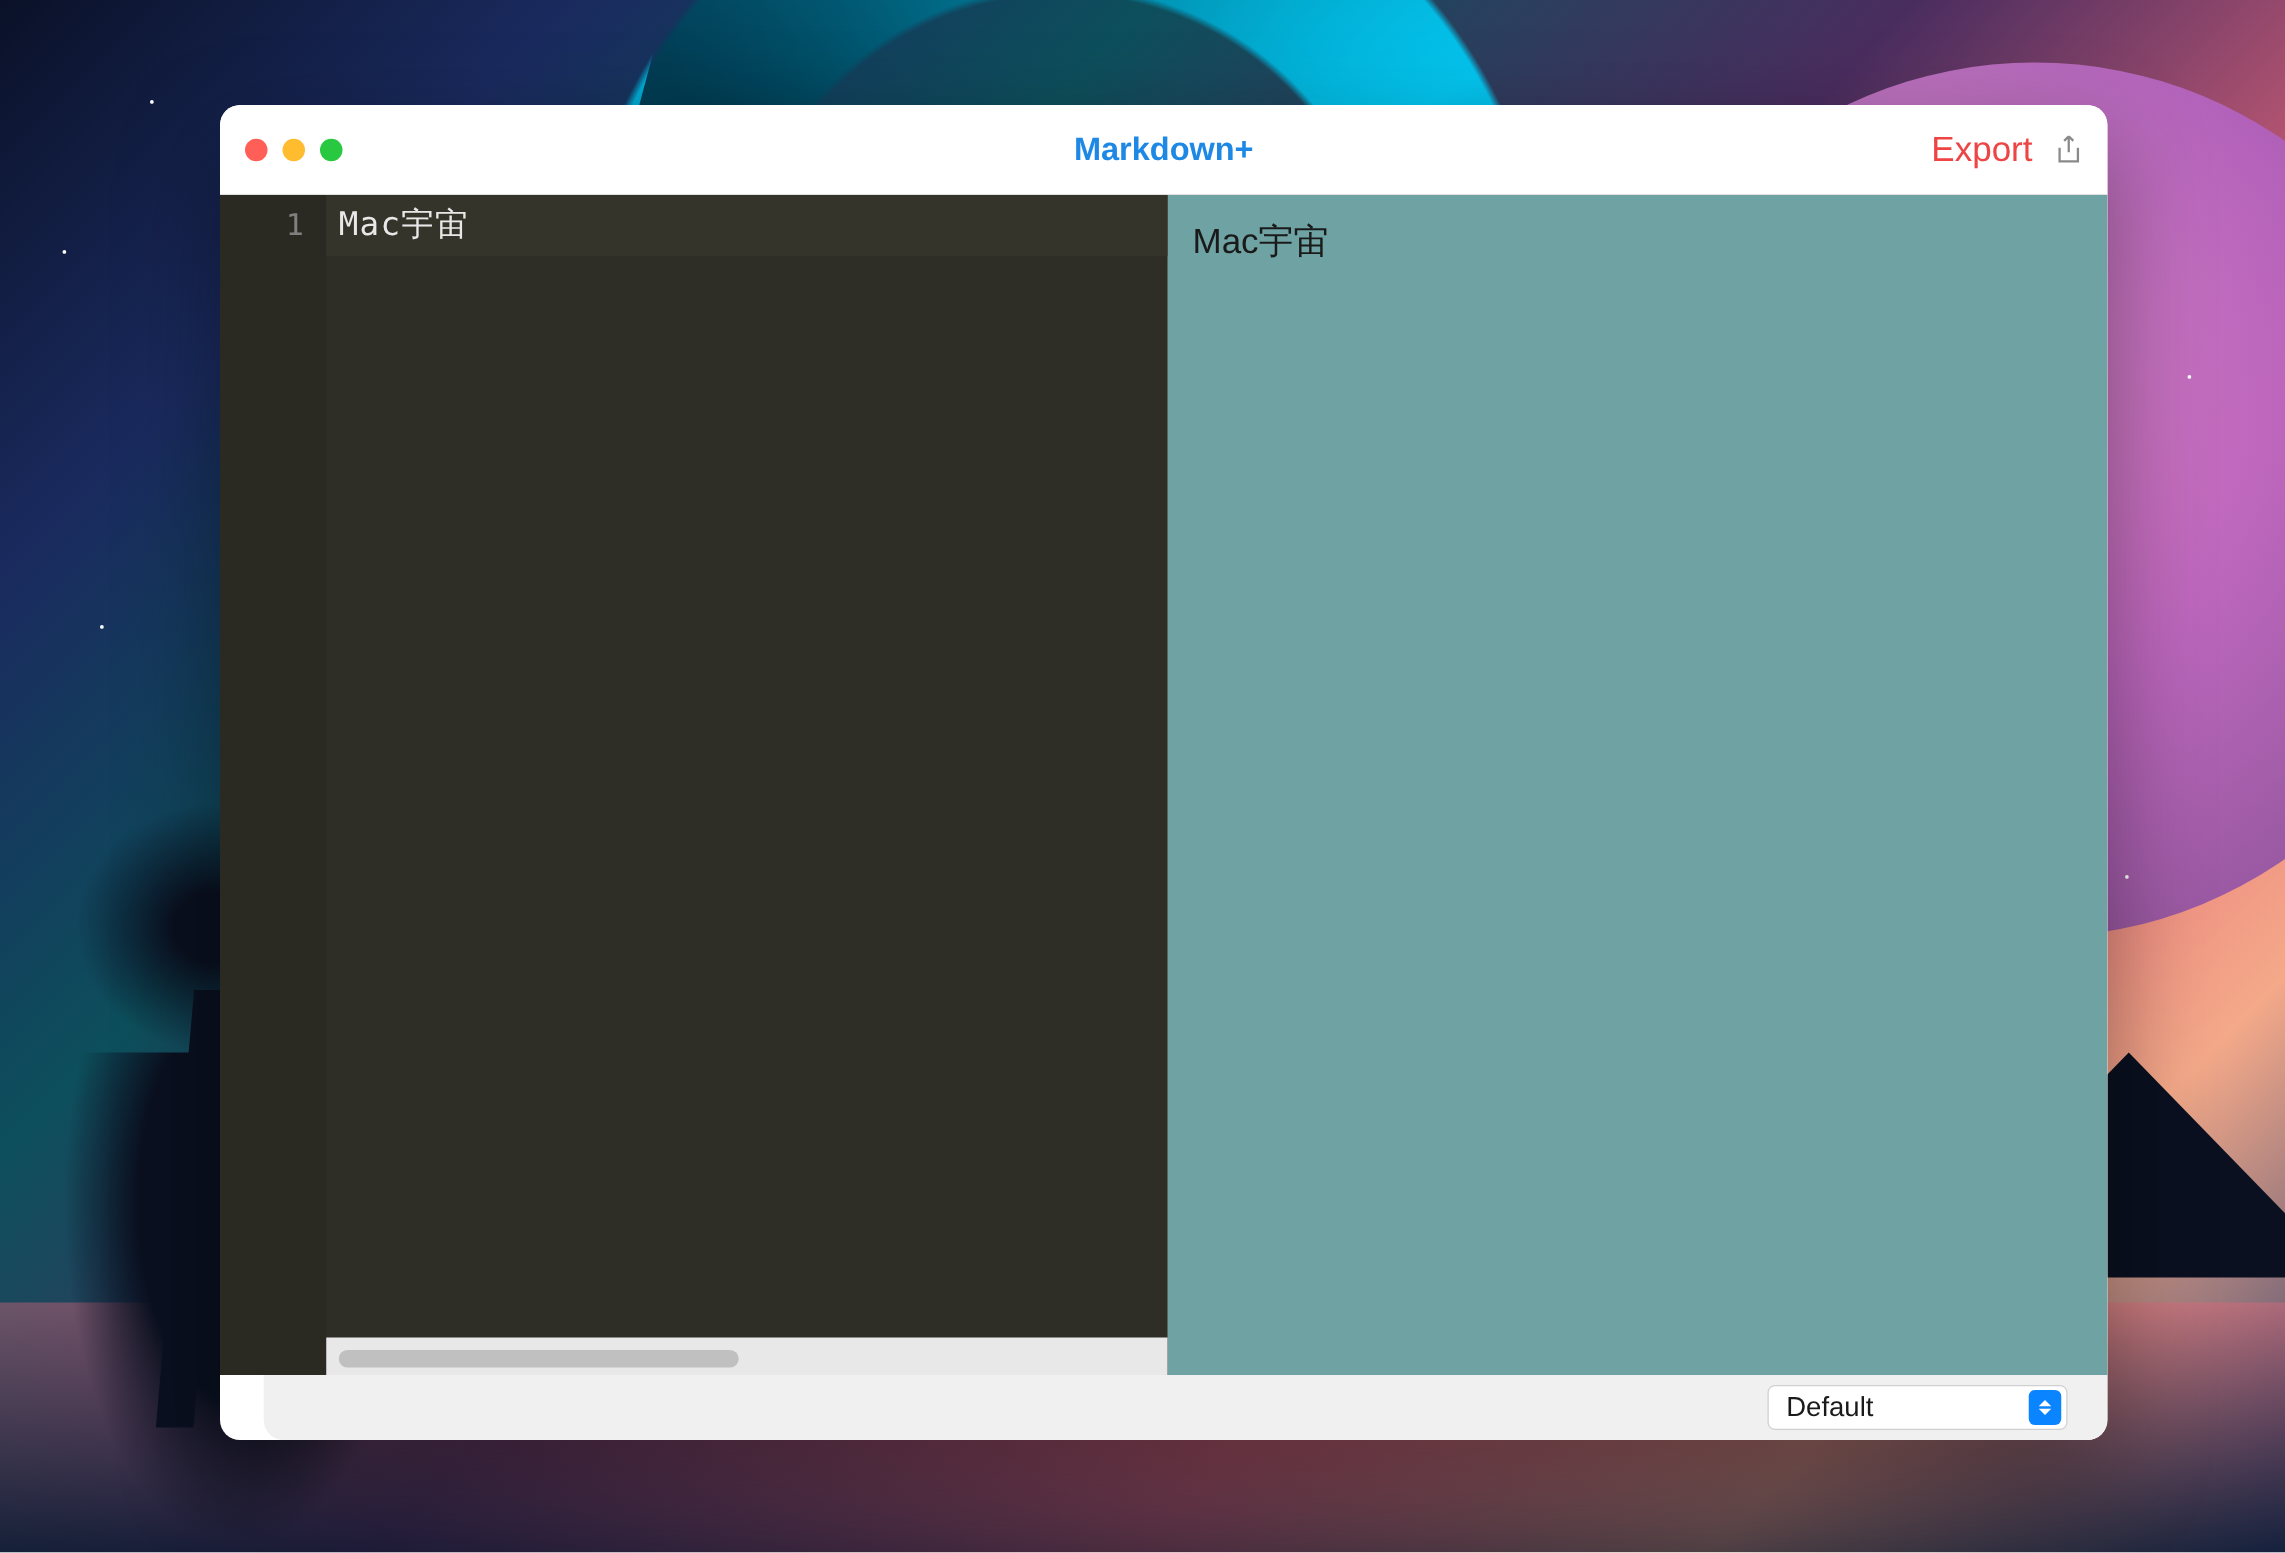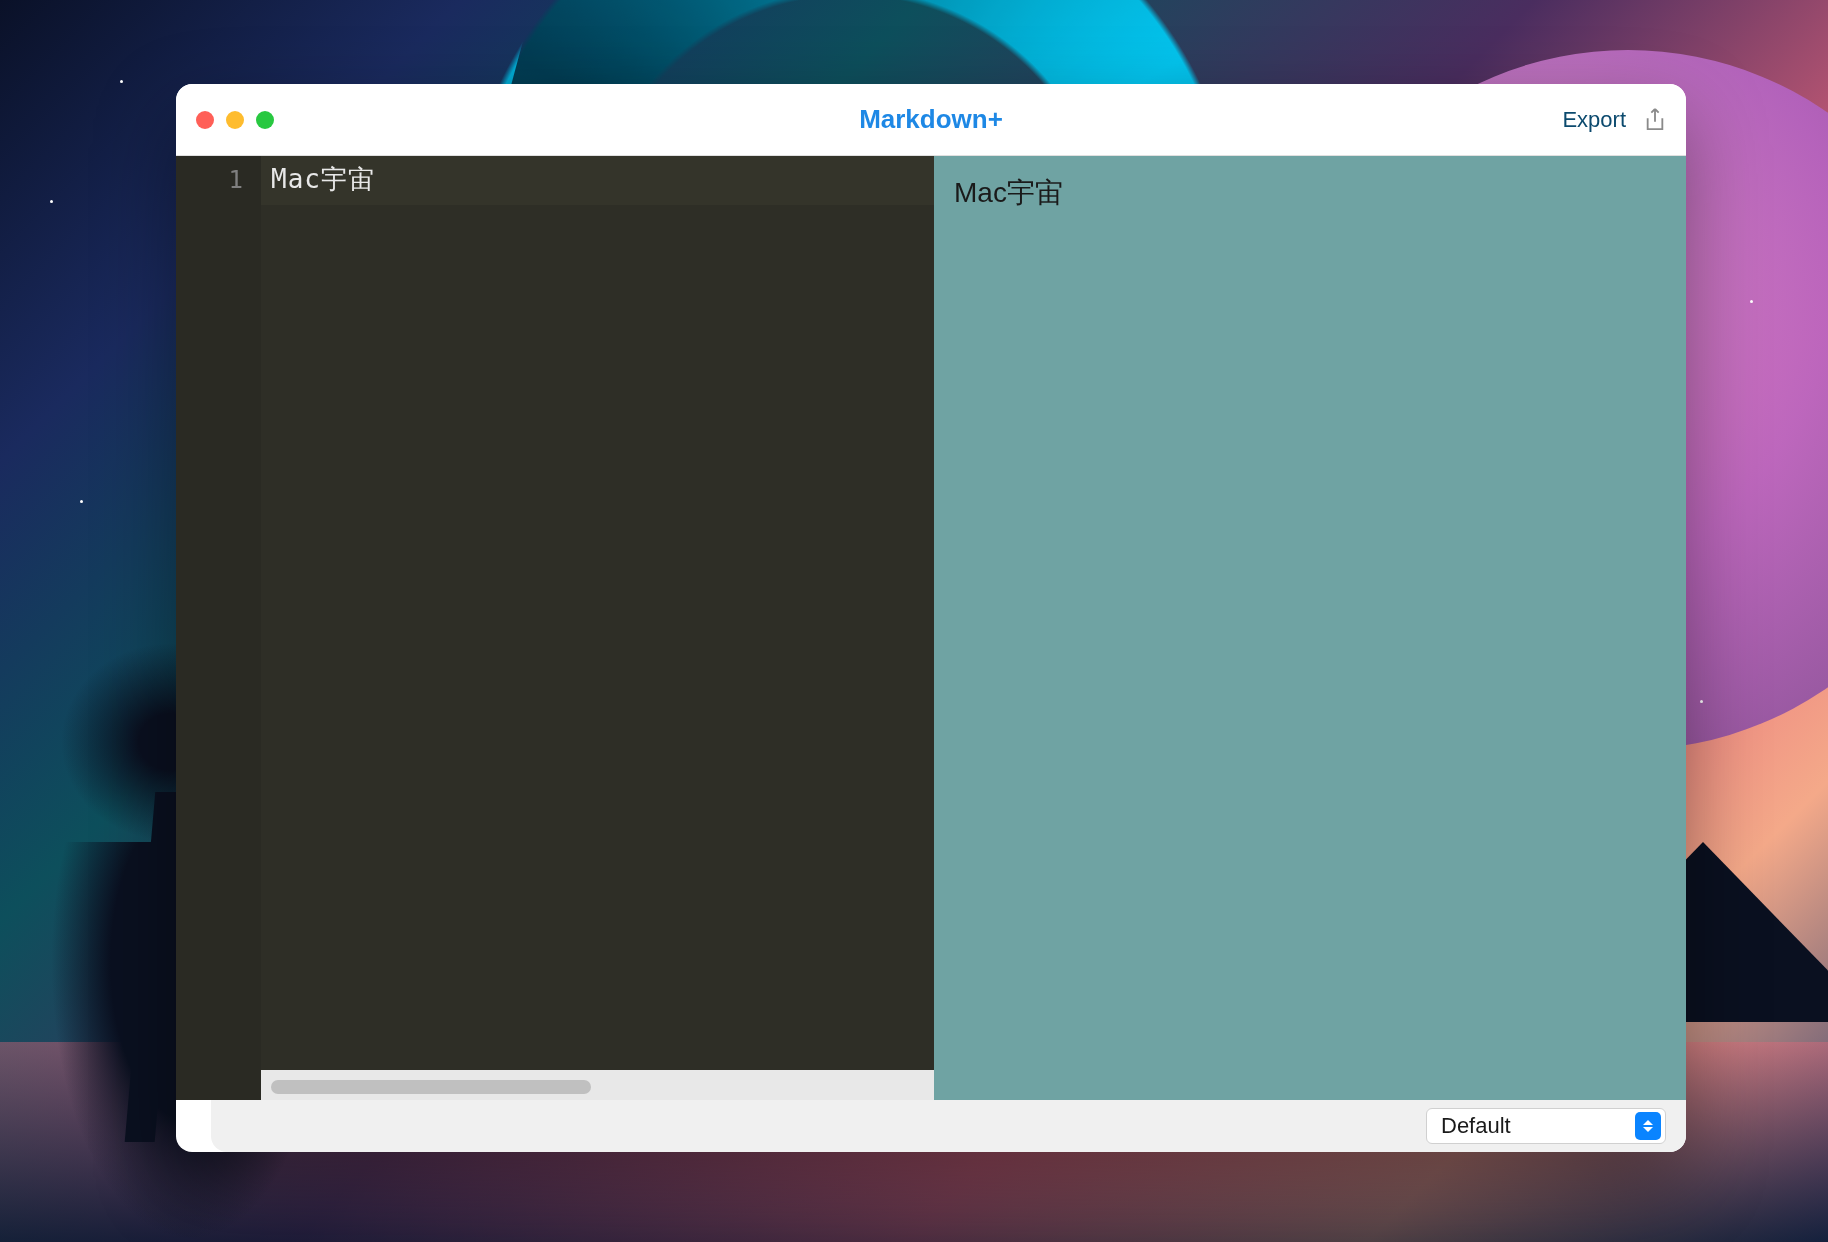--- a/index.html
+++ b/index.html
@@ -182,22 +182,22 @@
     }
 
     .toolbar-right {
       margin-left: auto;
       display: flex;
       align-items: center;
       gap: 18px;
     }
 
     .export-btn {
-      font-size: 22px;
-      color: #0c4a6e;
+      font-size: 28px;
+      color: #ef4444;
       cursor: pointer;
     }
 
     .share-icon {
       width: 22px;
       height: 26px;
       color: #8a8a8a;
       cursor: pointer;
     }
 
@@ -276,21 +276,21 @@
       font-size: 28px;
       font-family: -apple-system, "PingFang SC", sans-serif;
     }
 
     .footer {
       height: 52px;
       background: #f0f0f0;
       display: flex;
       align-items: center;
       justify-content: flex-end;
-      padding: 0 20px;
+      padding: 0 32px;
       border-bottom-left-radius: 16px;
       border-bottom-right-radius: 16px;
       margin-left: 35px;
     }
 
     .select-control {
       display: flex;
       align-items: center;
       background: #fff;
       border: 1px solid #d0d0d0;

